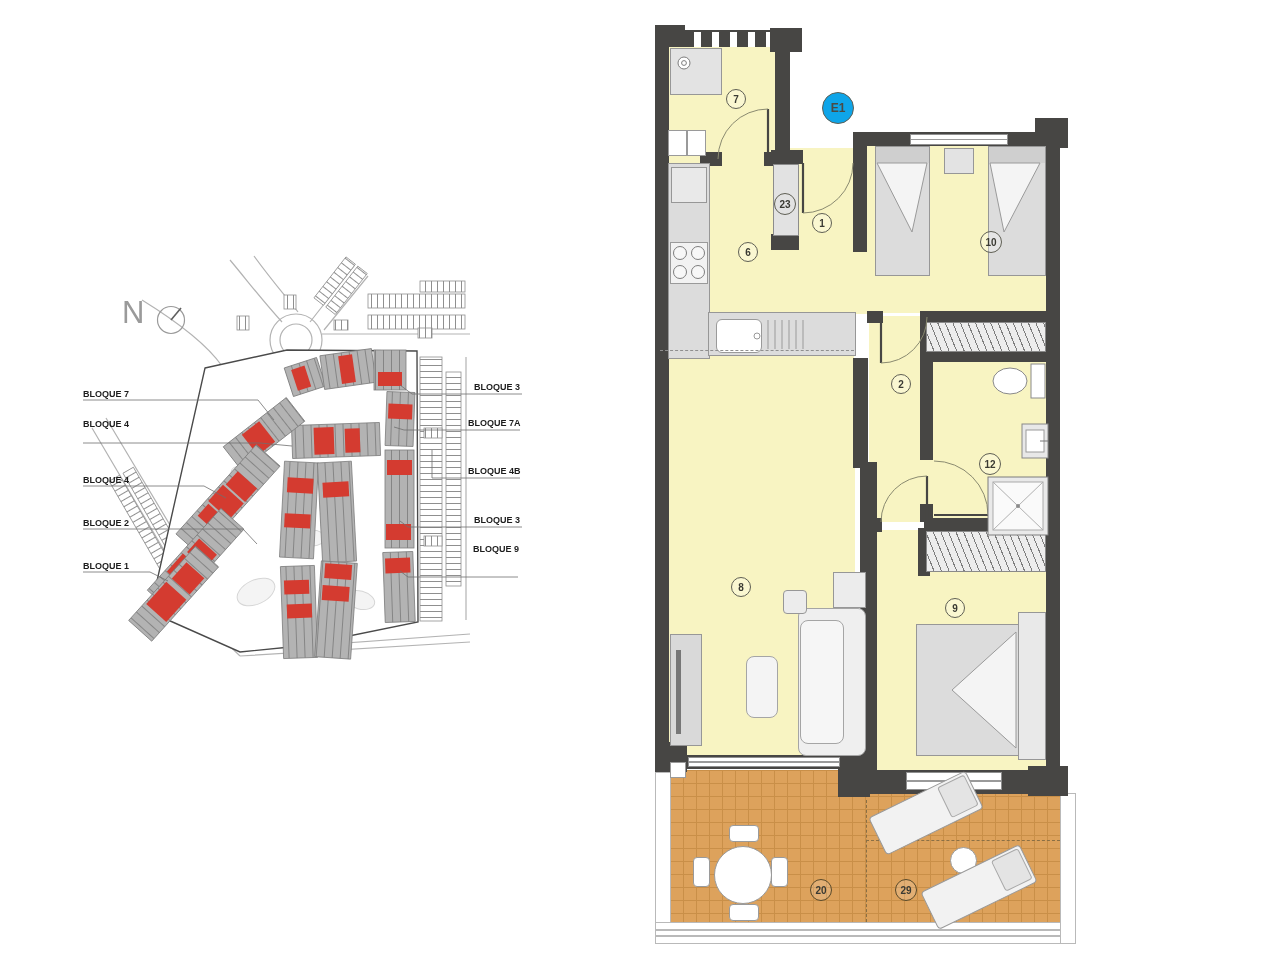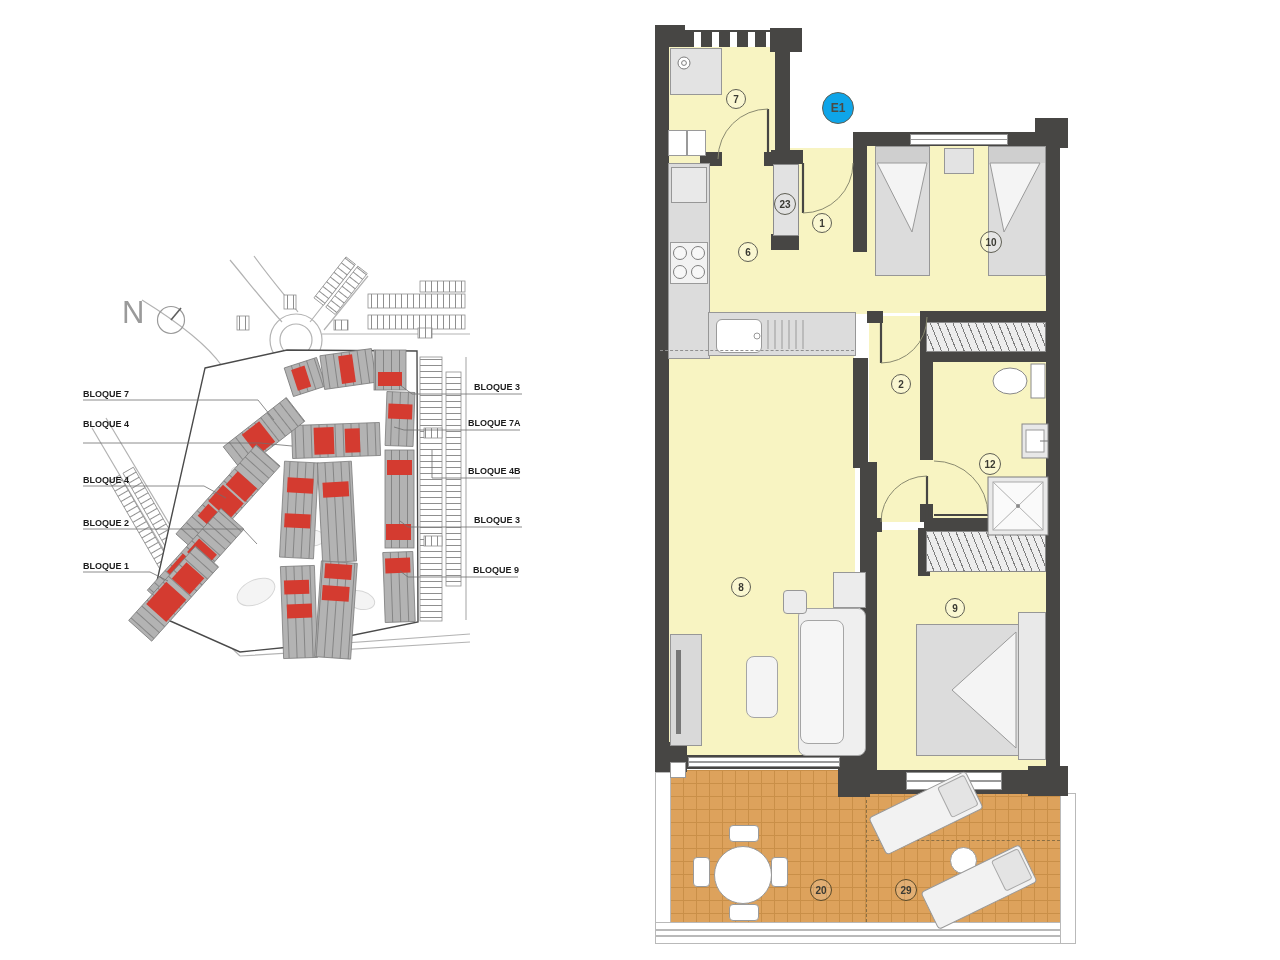--- a/index.html
+++ b/index.html
@@ -363,21 +363,21 @@
 
     <div class="blk" style="left:83px;top:389px">BLOQUE 7</div>
     <div class="blk" style="left:83px;top:419px">BLOQUE 4</div>
     <div class="blk" style="left:83px;top:475px">BLOQUE 4</div>
     <div class="blk" style="left:83px;top:518px">BLOQUE 2</div>
     <div class="blk" style="left:83px;top:561px">BLOQUE 1</div>
     <div class="blk" style="left:474px;top:382px">BLOQUE 3</div>
     <div class="blk" style="left:468px;top:418px">BLOQUE 7A</div>
     <div class="blk" style="left:468px;top:466px">BLOQUE 4B</div>
     <div class="blk" style="left:474px;top:515px">BLOQUE 3</div>
-    <div class="blk" style="left:473px;top:565px">BLOQUE 9</div>
+    <div class="blk" style="left:473px;top:544px">BLOQUE 9</div>
 
     <div class="circle-label e1" style="left:822px;top:92px;width:30px;height:30px">E1</div>
 
     <div class="circle-label" style="left:726px;top:89px;width:18px;height:18px">7</div>
     <div class="circle-label" style="left:774px;top:193px;width:20px;height:20px;background:#e2e2e2">23</div>
     <div class="circle-label" style="left:812px;top:213px;width:18px;height:18px">1</div>
     <div class="circle-label" style="left:738px;top:242px;width:18px;height:18px">6</div>
     <div class="circle-label" style="left:980px;top:231px;width:20px;height:20px">10</div>
     <div class="circle-label" style="left:891px;top:374px;width:18px;height:18px">2</div>
     <div class="circle-label" style="left:979px;top:453px;width:20px;height:20px">12</div>

